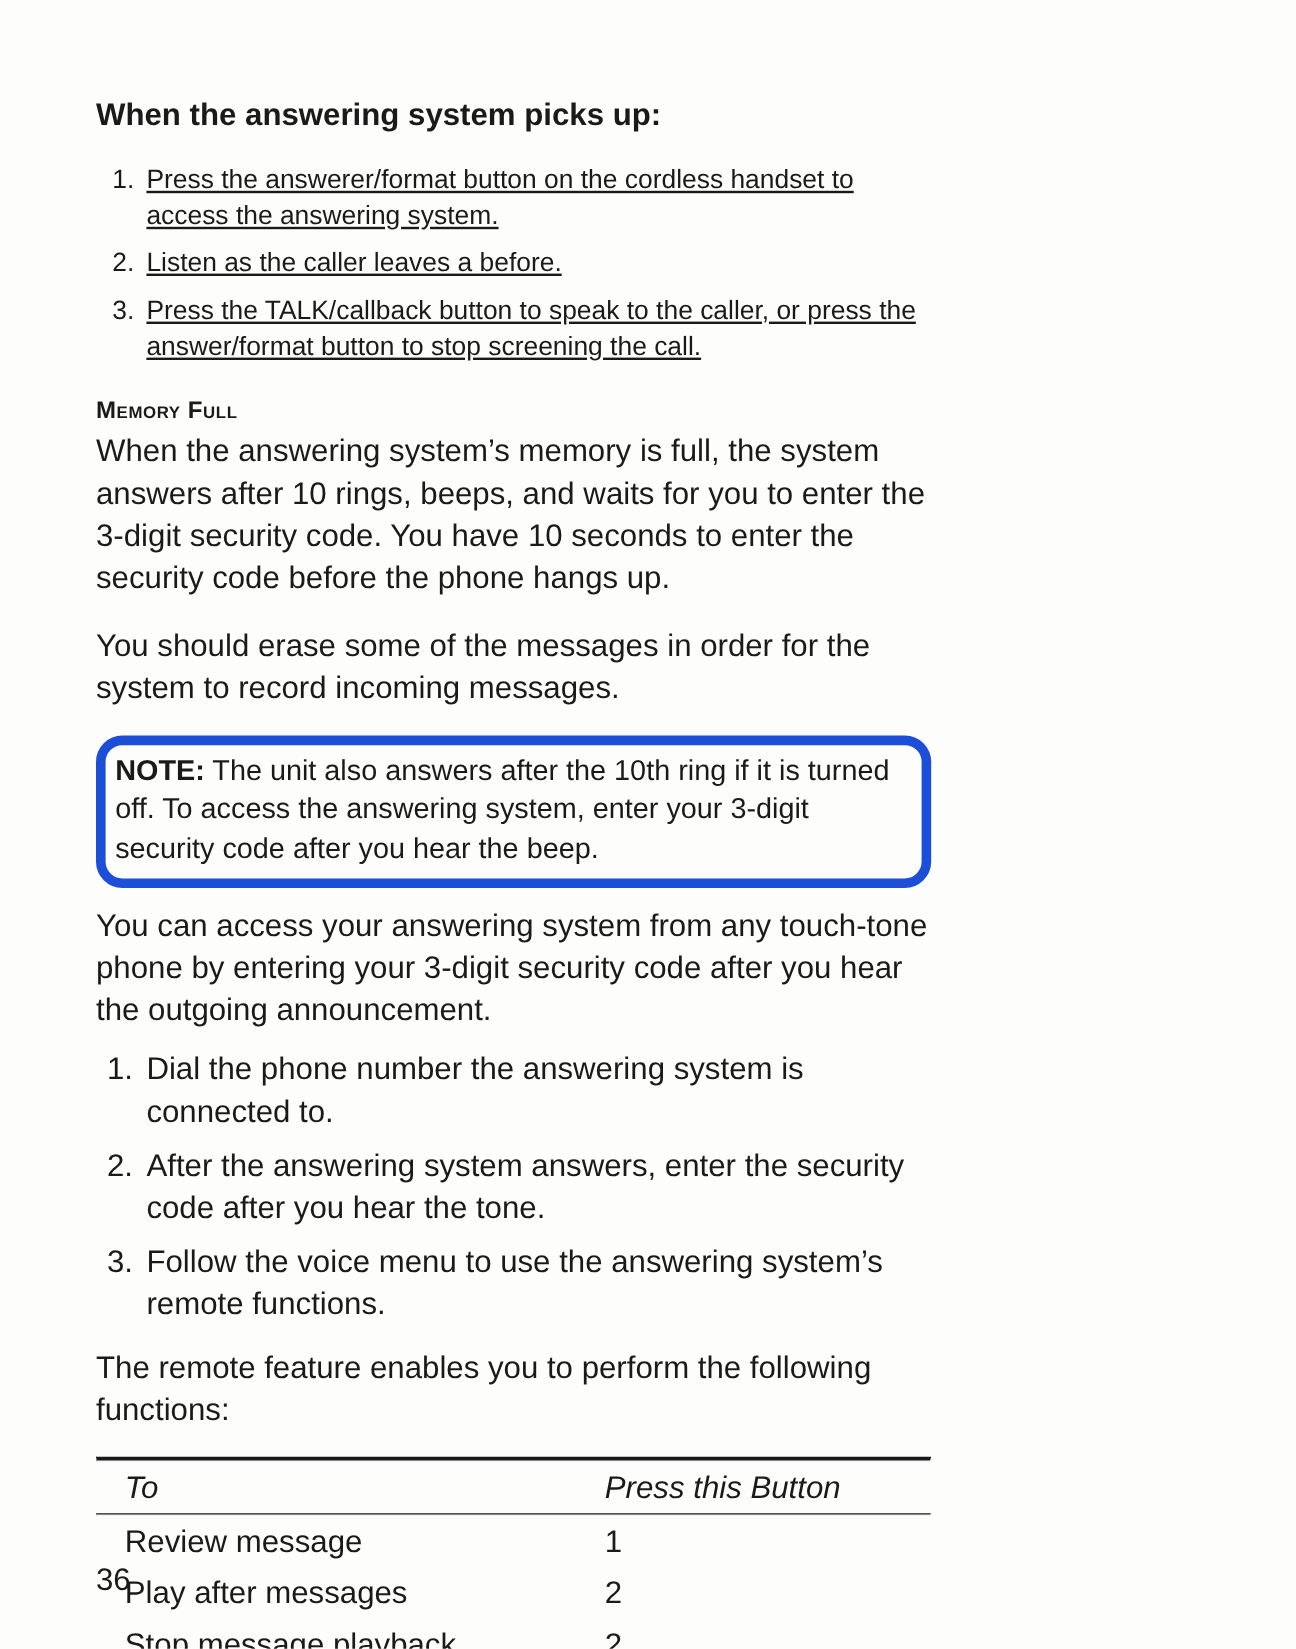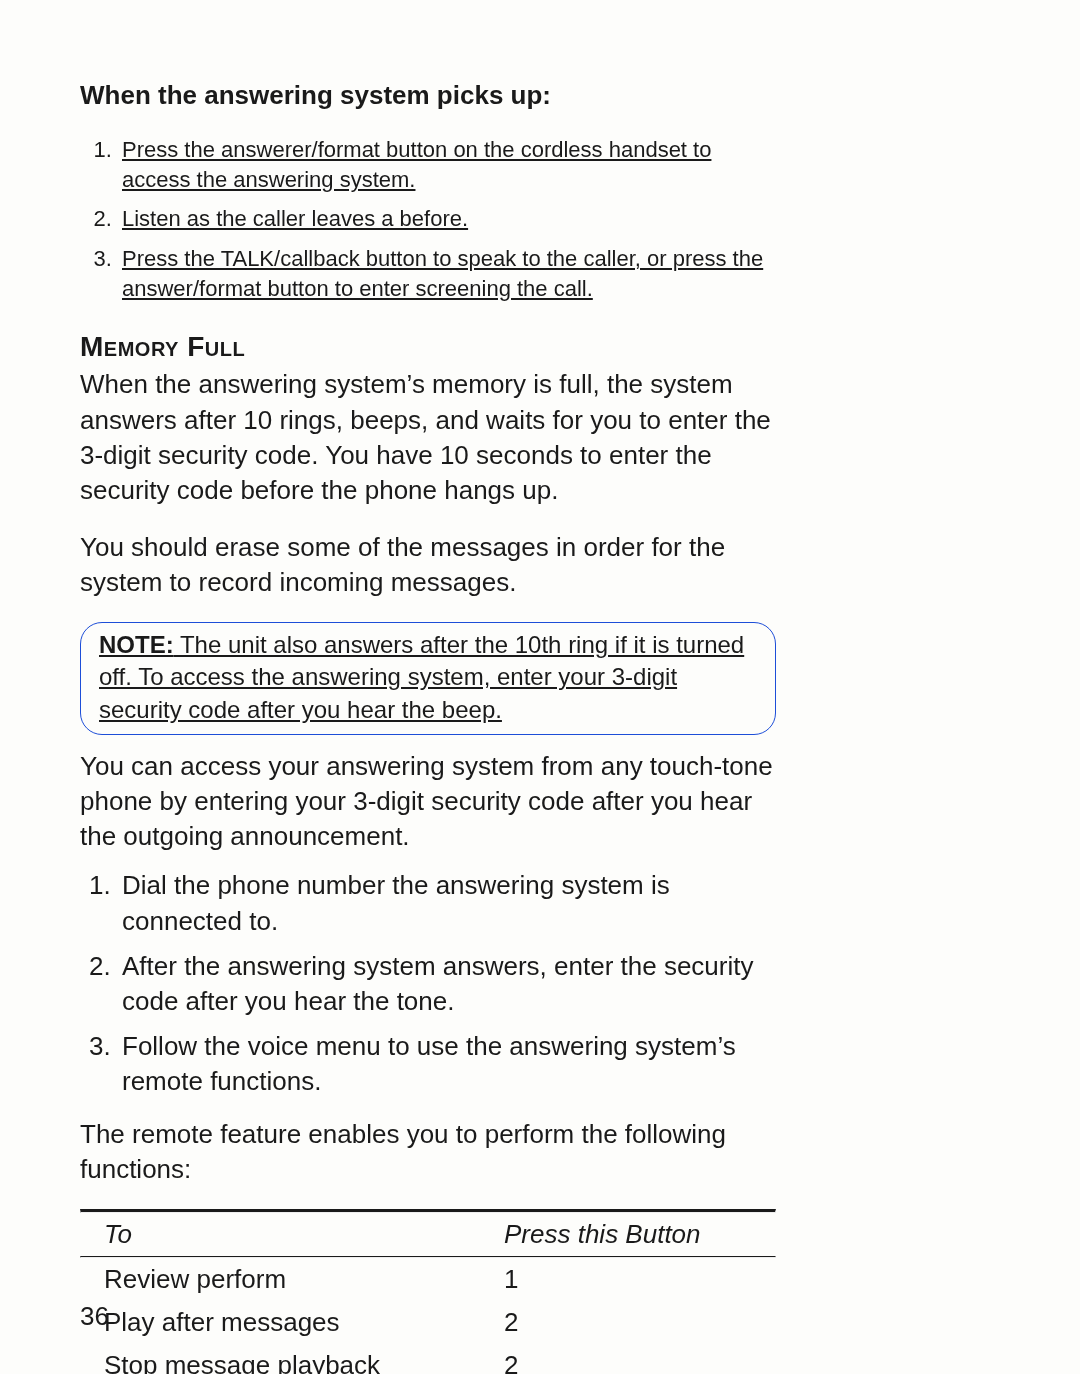--- a/index.html
+++ b/index.html
@@ -30,37 +30,36 @@
     line-height: 1.35;
     text-decoration: underline;
   }
   ol.main-list li {
     margin-bottom: 10px;
     padding-left: 4px;
   }
   .smallcaps-heading {
     font-variant: small-caps;
     font-weight: 700;
-    font-size: 28px;
+    font-size: 20px;
     letter-spacing: 0.5px;
     margin: 0 0 4px 0;
   }
   p.body {
     font-size: 26px;
     line-height: 1.35;
     margin: 0 0 22px 0;
   }
   .note-box {
-    border: 1px solid #1d4ed8;
+    border: 8px solid #1d4ed8;
     border-radius: 22px;
-    padding: 6px 18px 8px 18px;
+    padding: 6px 18px 8px 8px;
     margin: 0 0 14px 0;
     font-size: 24px;
     line-height: 1.35;
-    text-decoration: underline;
   }
   .note-box .note-label { font-weight: 700; }
   ol.second-list {
     margin: 10px 0 18px 0;
     padding-left: 38px;
     font-size: 26px;
     line-height: 1.35;
   }
   ol.second-list li {
     margin-bottom: 10px;
@@ -91,21 +90,21 @@
 </head>
 <body>
 
 <div class="page">
 
   <p class="bold-intro">When the answering system picks up:</p>
 
   <ol class="main-list">
     <li>Press the answerer/format button on the cordless handset to access the answering system.</li>
     <li>Listen as the caller leaves a before.</li>
-    <li>Press the TALK/callback button to speak to the caller, or press the answer/format button to enter screening the call.</li>
+    <li>Press the TALK/callback button to speak to the caller, or press the answer/format button to stop screening the call.</li>
   </ol>
 
   <div class="smallcaps-heading">Memory Full</div>
 
   <p class="body">When the answering system’s memory is full, the system answers after 10 rings, beeps, and waits for you to enter the 3-digit security code. You have 10 seconds to enter the security code before the phone hangs up.</p>
 
   <p class="body">You should erase some of the messages in order for the system to record incoming messages.</p>
 
   <div class="note-box">
     <span class="note-label">NOTE:</span><span> The unit also answers after the 10th ring if it is turned off. To access the answering system, enter your 3-digit security code after you hear the beep.</span>
@@ -123,21 +122,21 @@
   <p class="body">The remote feature enables you to perform the following functions:</p>
 
   <div class="table-wrap">
     <hr class="thick">
     <div class="tbl-row tbl-header">
       <div class="col-to">To</div>
       <div class="col-btn">Press this Button</div>
     </div>
     <hr class="thin">
     <div class="tbl-row">
-      <div class="col-to">Review perform</div>
+      <div class="col-to">Review message</div>
       <div class="col-btn">1</div>
     </div>
     <div class="tbl-row">
       <div class="col-to">Play after messages</div>
       <div class="col-btn">2</div>
     </div>
     <div class="tbl-row">
       <div class="col-to">Stop message playback</div>
       <div class="col-btn">2</div>
     </div>

